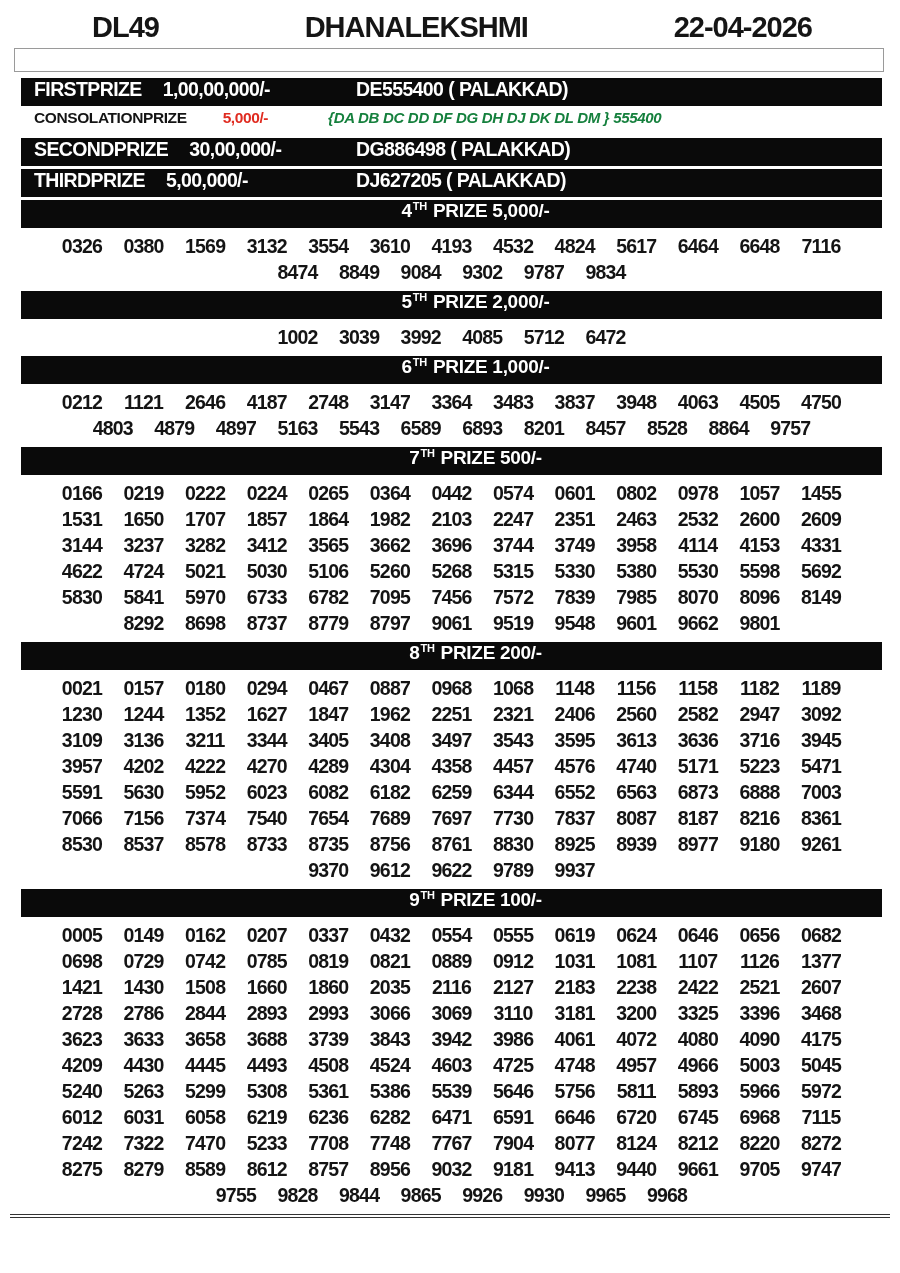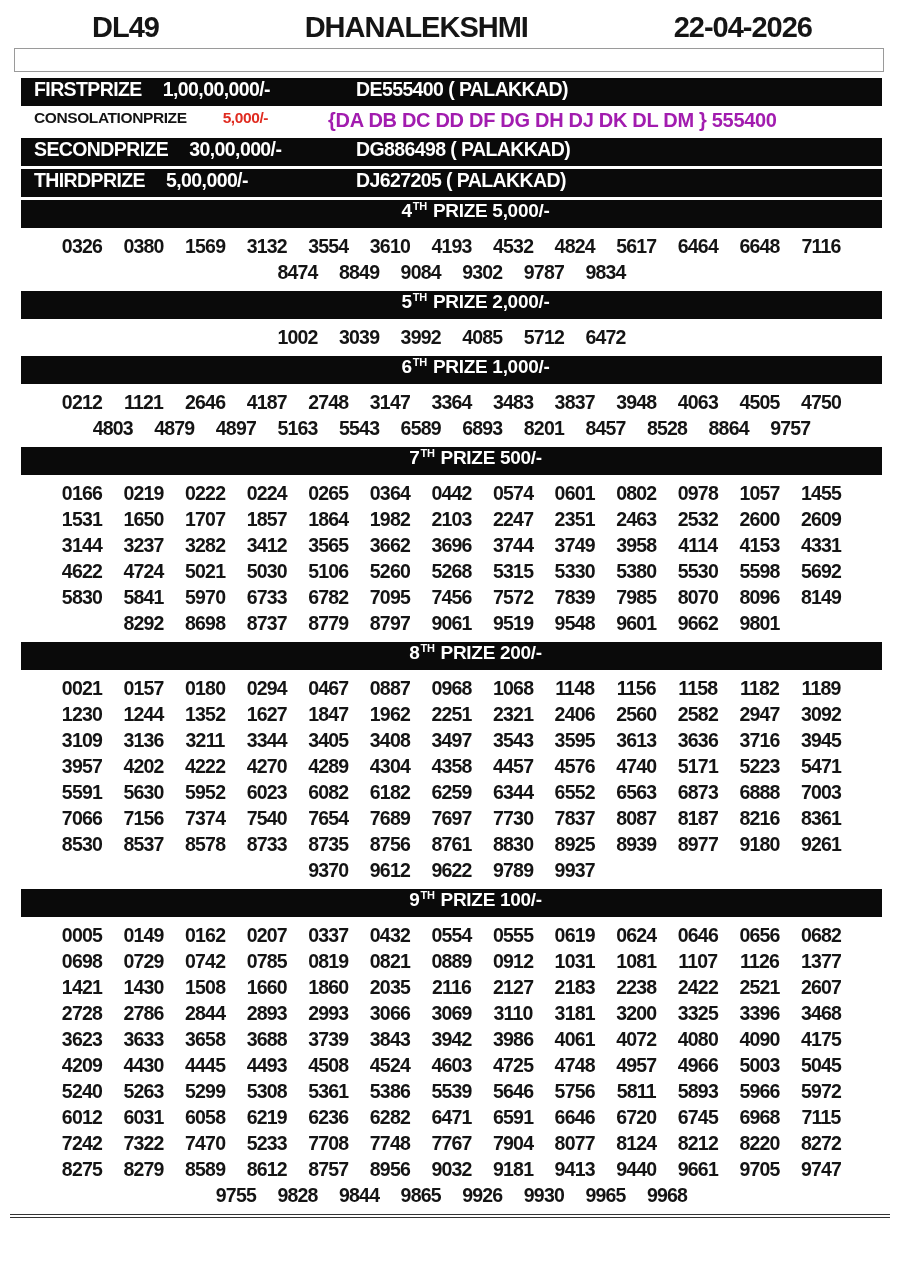--- a/index.html
+++ b/index.html
@@ -34,21 +34,21 @@
   .pb-label{display:inline-flex;width:322px;}
   .pb-amount{margin-left:21px;}
   .pb-winner{white-space:nowrap;}
 
   
   .consolation{
     display:flex;height:26px;margin-bottom:3px;
     padding-left:13px;font-size:15.5px;letter-spacing:-0.4px;color:#141414;gap:30px;
   }
   .red{color:#e02b20;margin-left:6px;}
-  .series{margin-left:30px;color:#a21caf;font-size:20px;letter-spacing:-0.3px;}
+  .series{margin-left:30px;color:#15803d;font-size:15px;letter-spacing:-0.3px;font-style:italic;}
 
   
   .sec-head{justify-content:center;font-size:19px;letter-spacing:-0.3px;margin-top:3px;padding-left:48px;}
   .sec-head sup{font-size:11px;line-height:0;margin-left:1px;}
   .sec-rest{margin-left:6px;}
 
   
   .grid{padding:2px 0 3px;}
   .num-row{display:flex;justify-content:center;height:26px;align-items:center;}
   .num{

